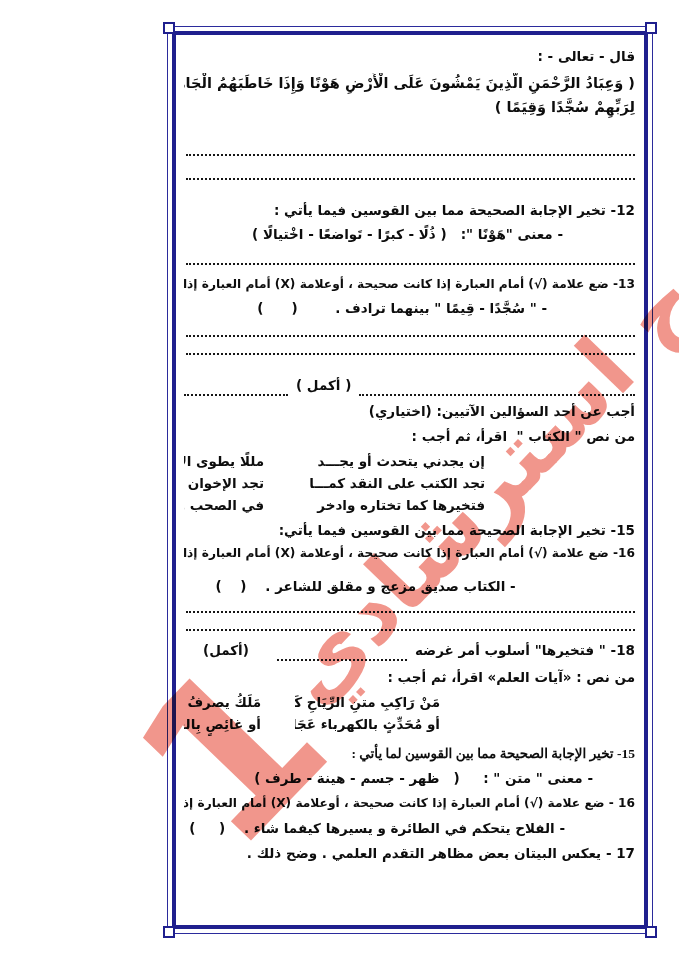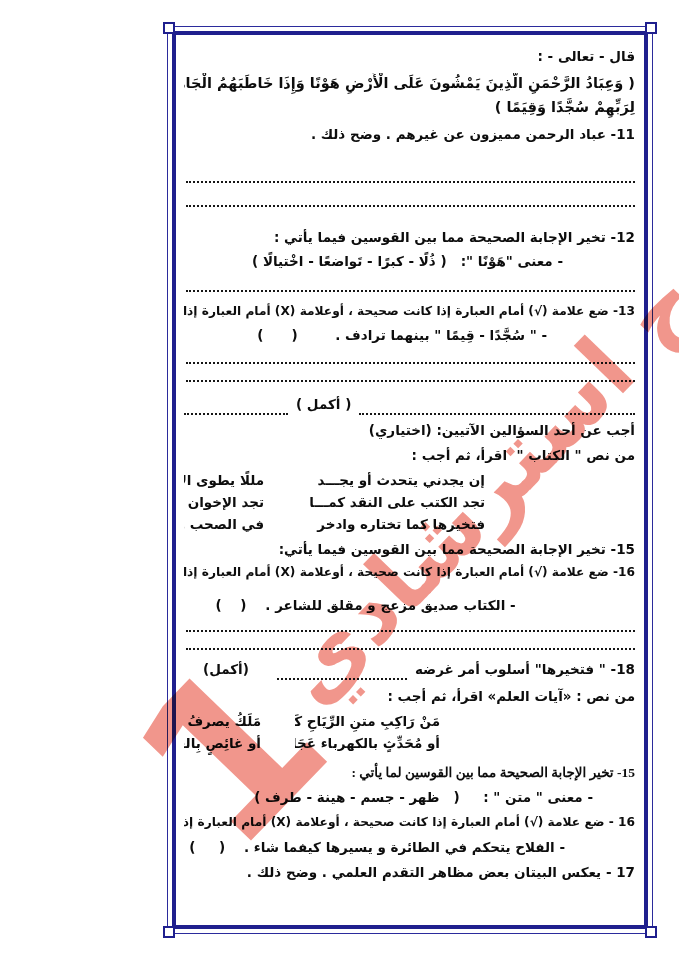--- a/index.html
+++ b/index.html
@@ -69,39 +69,38 @@
   <div class="corner tl"></div>
   <div class="corner tr"></div>
   <div class="corner bl"></div>
   <div class="corner br"></div>
 
   <div class="content">
 
     <div class="line">قال - تعالى - :</div>
     <div class="line verse" style="margin-top:6px;">( وَعِبَادُ الرَّحْمَنِ الَّذِينَ يَمْشُونَ عَلَى الْأَرْضِ هَوْنًا وَإِذَا خَاطَبَهُمُ الْجَاهِلُونَ قَالُوا سَلَامًا وَالَّذِينَ يَبِيتُونَ</div>
     <div class="line verse" style="margin-top:3px;">لِرَبِّهِمْ سُجَّدًا وَقِيَمًا )</div>
-    <div class="line" style="margin-top:6px;">11- عباد الرحمن مميزون عن غيرهم . وضح ذلك .</div>
 
     <div class="dots-line" style="margin-top:36px;"></div>
     <div class="dots-line" style="margin-top:22px;"></div>
 
     <div class="line" style="margin-top:20px;">12- تخير الإجابة الصحيحة مما بين القوسين فيما يأتي :</div>
     <div class="line" style="margin-top:3px;padding-right:72px;">- معنى "هَوْنًا ":   ( ذُلًا - كبرًا - تَواضعًا - اخْتيالًا )</div>
 
     <div class="dots-line" style="margin-top:18px;"></div>
 
     <div class="line smallhead" style="margin-top:9px;">13- ضع علامة (√) أمام العبارة إذا كانت صحيحة ، أوعلامة (X) أمام العبارة إذا كانت غيرصحيحة فيما يأتي :</div>
     <div class="line" style="margin-top:3px;padding-right:88px;">- " سُجَّدًا - قِيمًا " بينهما ترادف .        (      )</div>
 
     <div class="dots-line" style="margin-top:16px;"></div>
 
 
     <div class="dots-line" style="margin-top:16px;"></div>
 
-    <div class="akmel-row" style="margin-top:12px;">
+    <div class="akmel-row" style="margin-top:20px;">
       <div class="dots-seg grow"></div>
       <span class="line">( أكمل )</span>
       <div class="dots-seg" style="width:104px;"></div>
     </div>
 
     <div class="line" style="margin-top:5px;">أجب عن أحد السؤالين الآتيين: (اختياري)</div>
     <div class="line" style="margin-top:4px;">من نص " الكتاب "  اقرأ، ثم أجب :</div>
 
     <div class="poem poem1" style="margin-top:4px;">
       <div class="hemi">إن يجدني يتحدث أو يجـــد</div>

